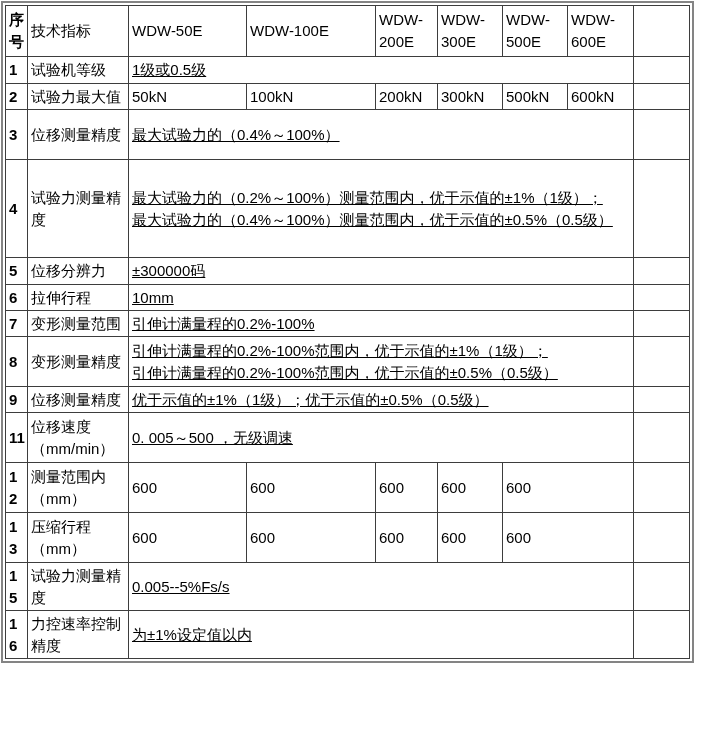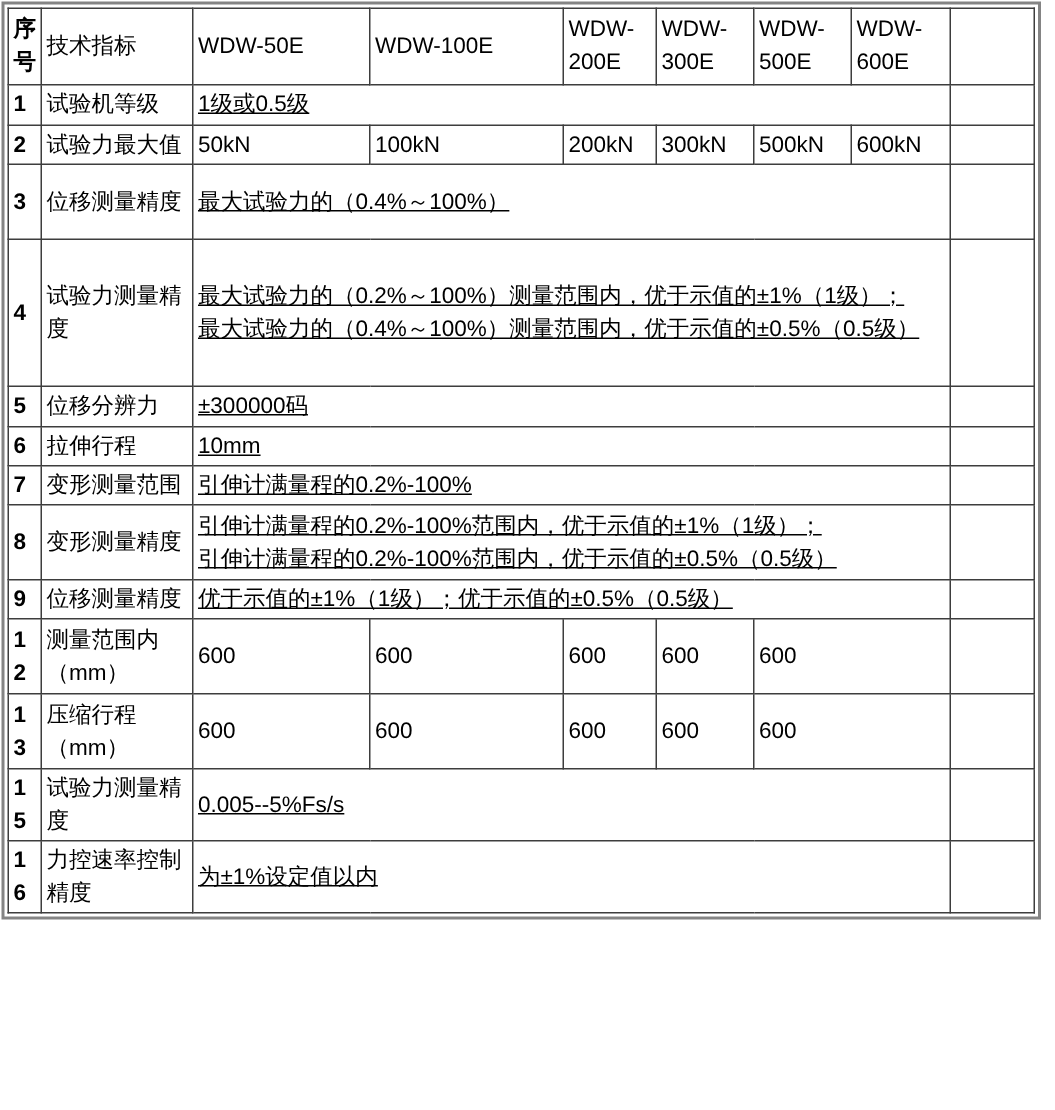--- a/index.html
+++ b/index.html
@@ -126,20 +126,26 @@
       </tr>
 
       <tr class="h26">
         <td class="c-no">9</td>
         <td>位移测量精度</td>
         <td class="c-val" colspan="6">优于示值的±1%（1级）；优于示值的±0.5%（0.5级）</td>
         <td class="ghost"></td>
       </tr>
 
 
+      <tr class="h50">
+        <td class="c-no">11</td>
+        <td>位移速度（mm/min）</td>
+        <td class="c-val" colspan="6">0. 005～500 ，无级调速</td>
+        <td class="ghost"></td>
+      </tr>
 
       <tr class="h50">
         <td class="c-no">12</td>
         <td>测量范围内（mm）</td>
         <td>600</td>
         <td>600</td>
         <td>600</td>
         <td>600</td>
         <td colspan="2">600</td>
         <td class="ghost"></td>

